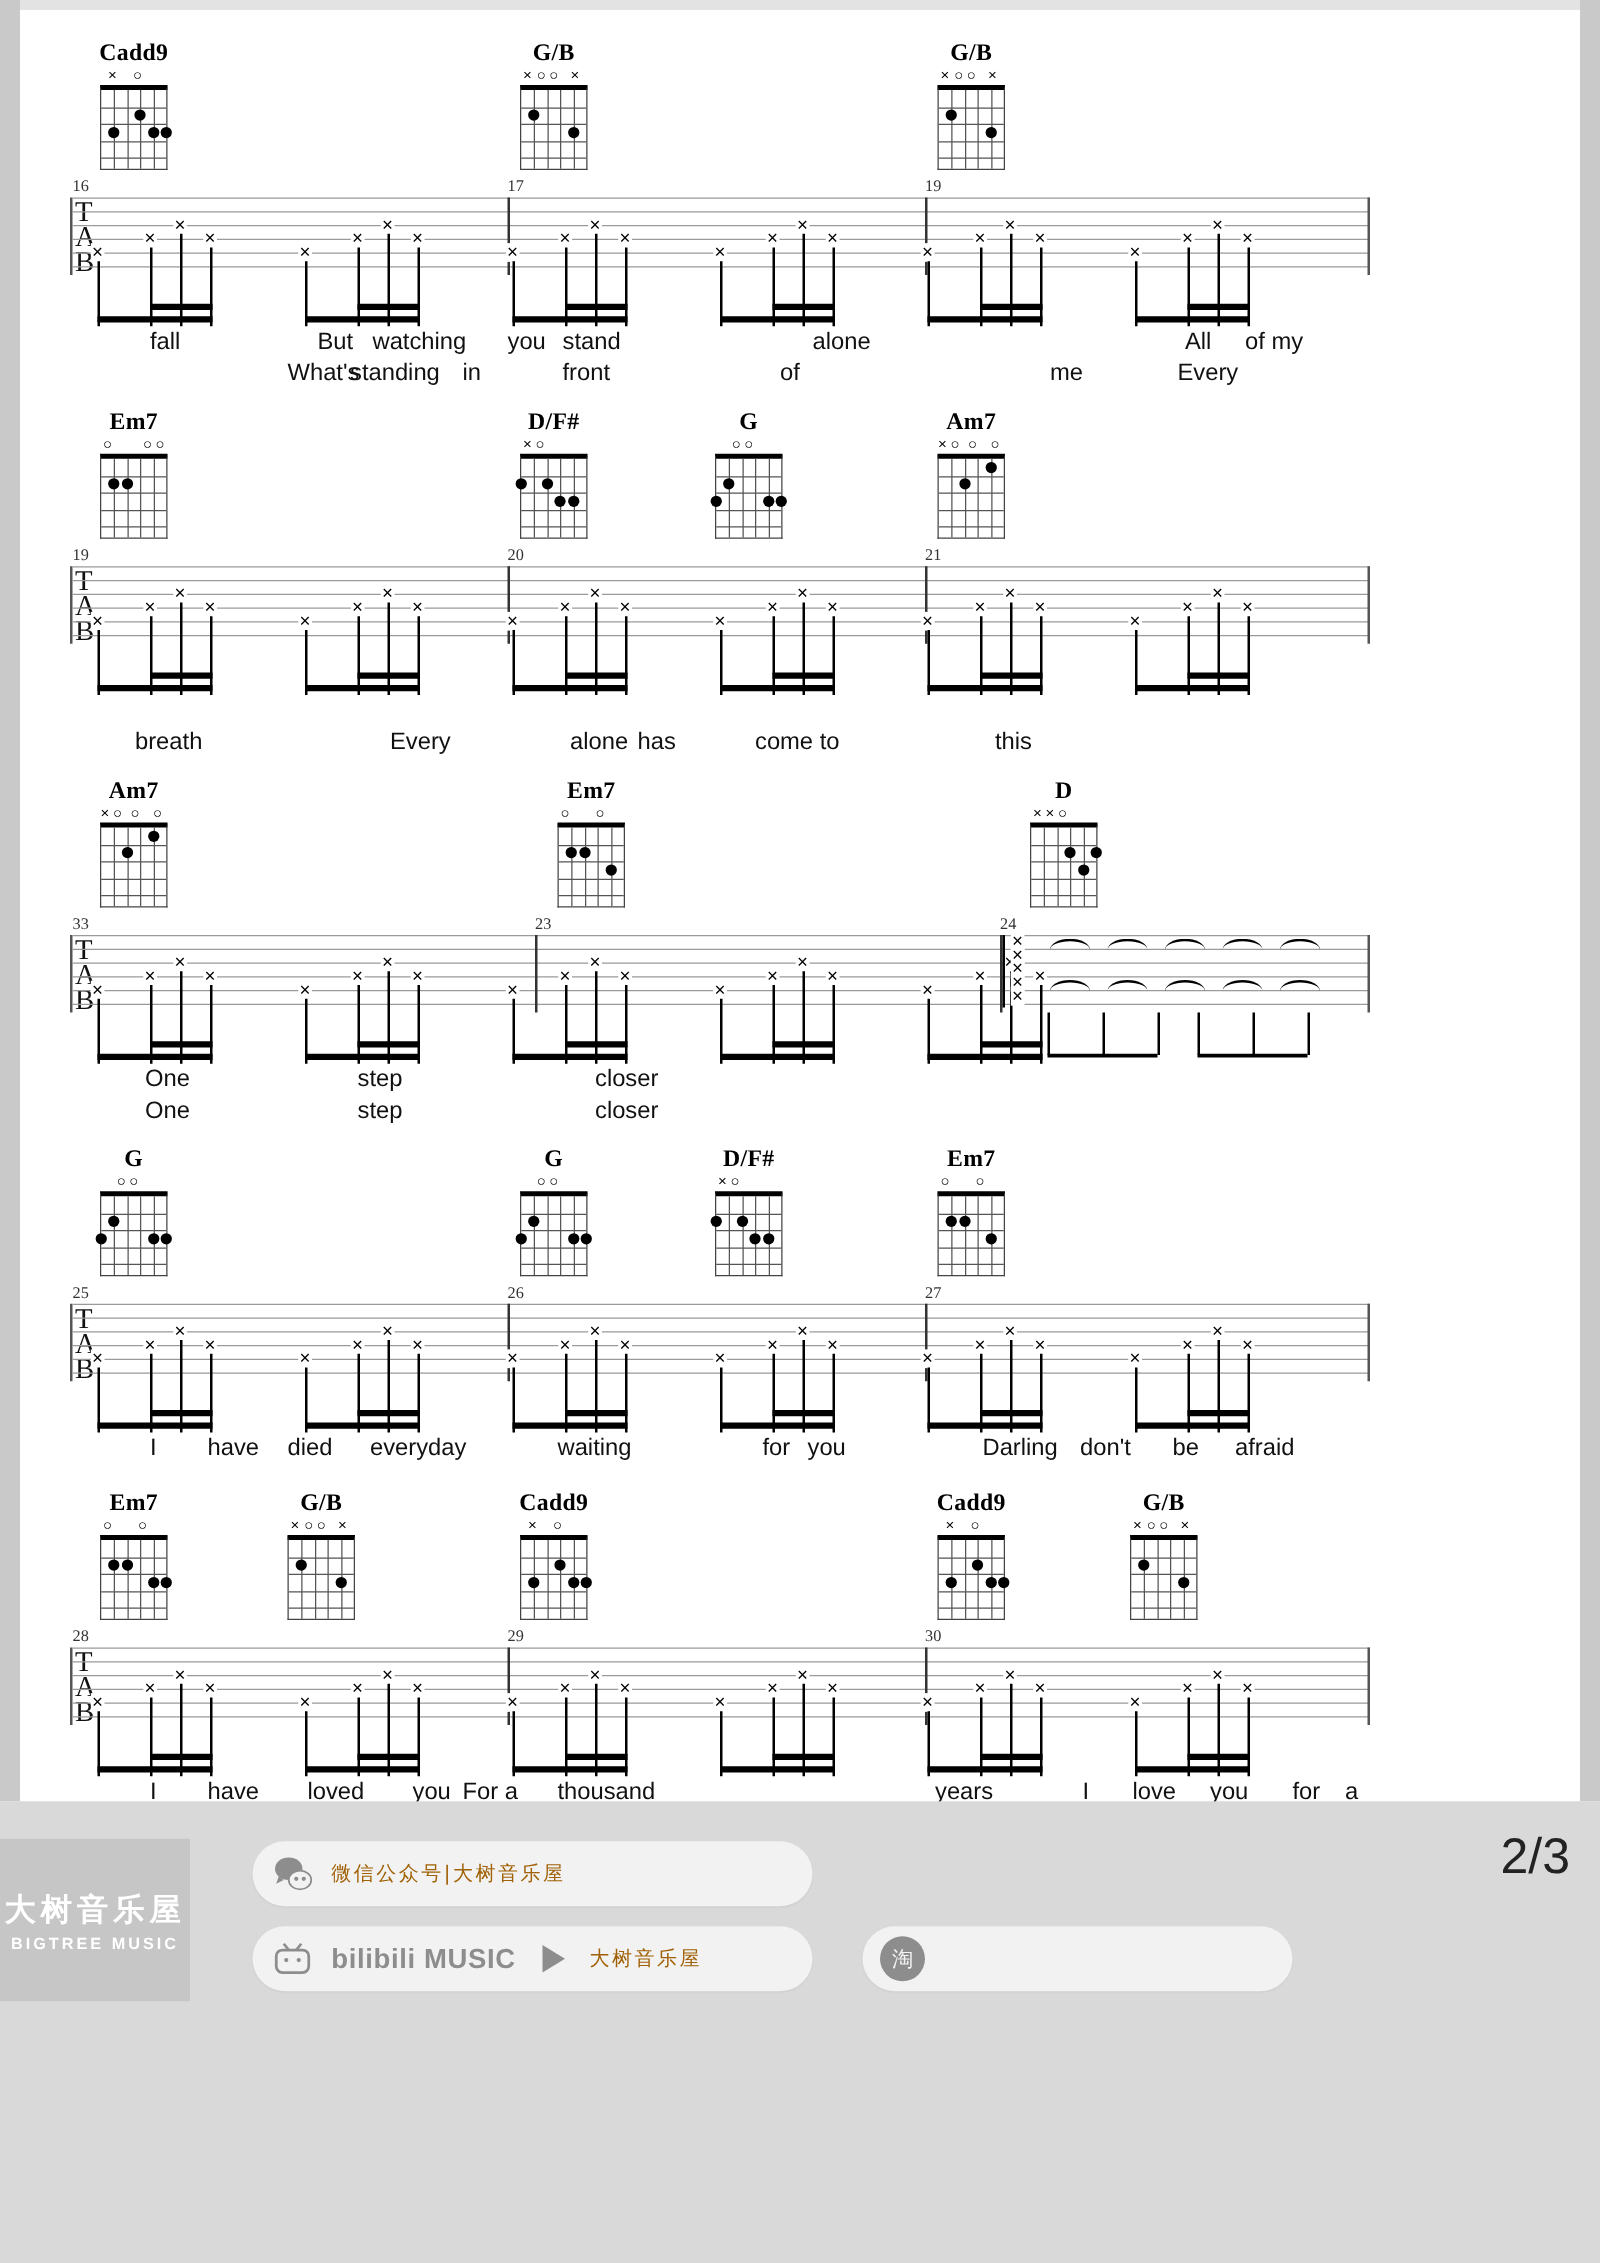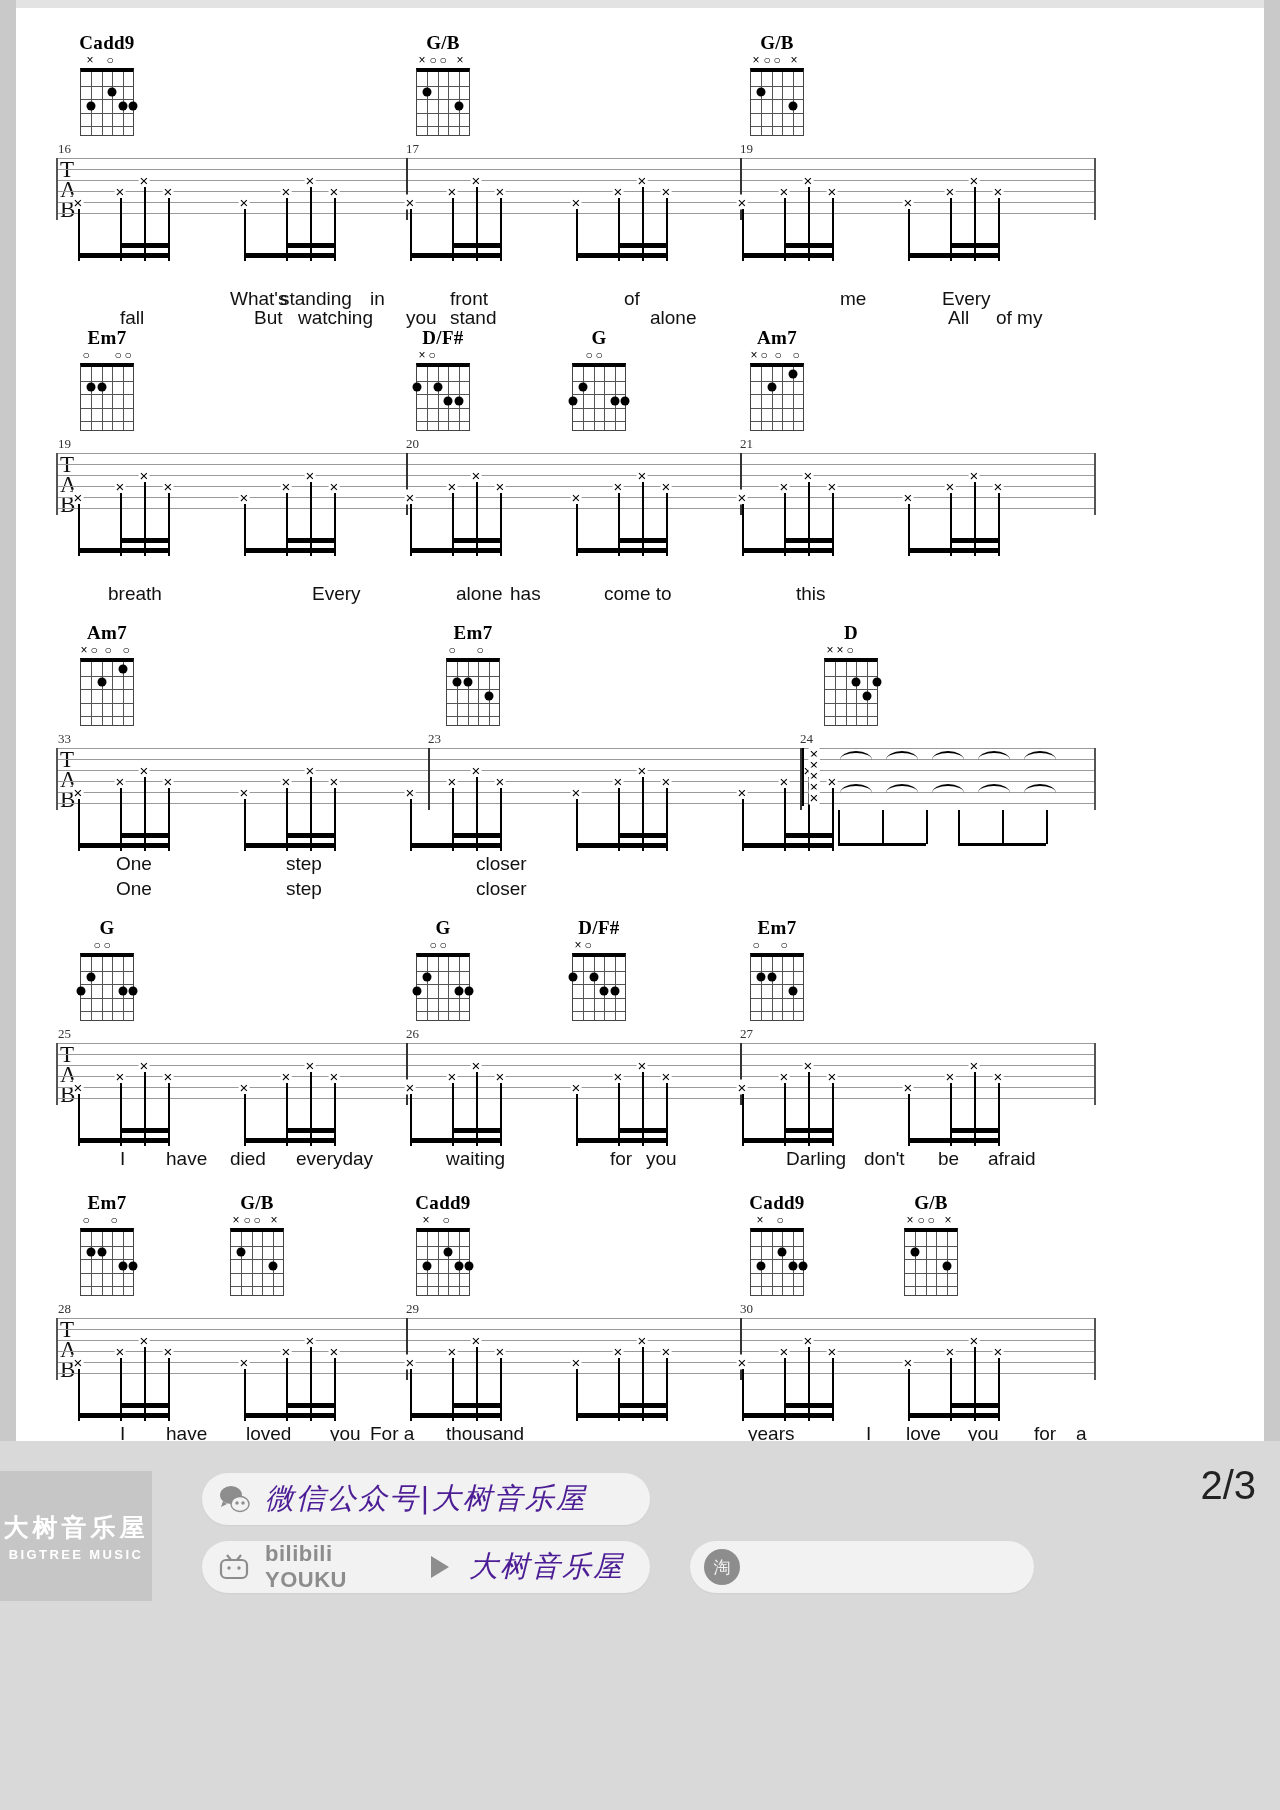--- a/index.html
+++ b/index.html
@@ -112,22 +112,22 @@
   .pill {
     position:absolute; height:52px; border-radius:26px; background:#f2f2f2;
     display:flex; align-items:center; padding:0 26px 0 14px;
     box-shadow:0 1px 2px rgba(0,0,0,.05);
   }
   .pill .ico {
     width:36px; height:36px; border-radius:50%; margin-right:13px;
     display:flex; align-items:center; justify-content:center; flex:none;
   }
   .pill .txt {
-    color:#4c1d95; font-size:29px; letter-spacing:2px;
-    font-family:"DejaVu Sans", sans-serif; white-space:nowrap;font-style:italic;
+    color:#a16207; font-size:16px; letter-spacing:2px;
+    font-family:"DejaVu Sans", sans-serif; white-space:nowrap;
   }
   .pill .txt-alt {
     color:#7a7a7a; font-size:22px; letter-spacing:0px;
     font-family:"DejaVu Sans", sans-serif; white-space:nowrap;
   }
   .pagenum {
     position:absolute; right:24px; top:22px;
     font-size:40px; color:#222; font-family:"Liberation Sans", sans-serif;
   }
   .bili {
@@ -281,21 +281,21 @@
           <div class="stem" style="left: 850px; top: 51px; height: 52px;"></div>
           <div class="xmark" style="left: 892px; top: 33px;">×</div>
           <div class="stem" style="left: 892px; top: 40px; height: 63px;"></div>
           <div class="xmark" style="left: 916px; top: 22px;">×</div>
           <div class="stem" style="left: 916px; top: 29px; height: 74px;"></div>
           <div class="xmark" style="left: 940px; top: 33px;">×</div>
           <div class="stem" style="left: 940px; top: 40px; height: 63px;"></div>
           <div class="beam" style="left: 850px; top: 95px; width: 92px;"></div>
           <div class="beam" style="left: 892px; top: 85px; width: 50px;"></div>
         </div>
-        <div class="lyricline" style="top: 230px; margin-top: 44px;">
+        <div class="lyricline" style="top: 230px;">
           <span class="lyric" style="left: 104px;">fall</span>
           <span class="lyric" style="left: 238px;">But</span>
           <span class="lyric" style="left: 282px;">watching</span>
           <span class="lyric" style="left: 390px;">you</span>
           <span class="lyric" style="left: 434px;">stand</span>
           <span class="lyric" style="left: 634px;">alone</span>
           <span class="lyric" style="left: 932px;">All</span>
           <span class="lyric" style="left: 980px;">of my</span>
         </div>
         <div class="lyricline" style="top: 255px;">
@@ -1048,21 +1048,21 @@
     <div class="pill" style="left:202px; top:100px; width:448px;">
       <span class="ico">
         <svg width="30" height="26" viewBox="0 0 30 26">
           <rect x="2" y="6" width="26" height="18" rx="5" fill="none" stroke="#8d8d8d" stroke-width="2.2"></rect>
           <line x1="8" y1="1" x2="12" y2="6" stroke="#8d8d8d" stroke-width="2.2"></line>
           <line x1="22" y1="1" x2="18" y2="6" stroke="#8d8d8d" stroke-width="2.2"></line>
           <circle cx="10" cy="14" r="1.7" fill="#8d8d8d"></circle>
           <circle cx="20" cy="14" r="1.7" fill="#8d8d8d"></circle>
         </svg>
       </span>
-      <span class="bili">bilibili YOUKU</span>
+      <span class="bili">bilibili MUSIC</span>
       <span class="ico" style="margin-left:10px;">
         <svg width="30" height="30" viewBox="0 0 30 30">
           <path d="M8 4 L26 15 L8 26 Z" fill="#8d8d8d"></path>
         </svg>
       </span>
       <span class="txt">大树音乐屋</span>
     </div>
 
 
     <div class="pill" style="left:690px; top:100px; width:344px;">

